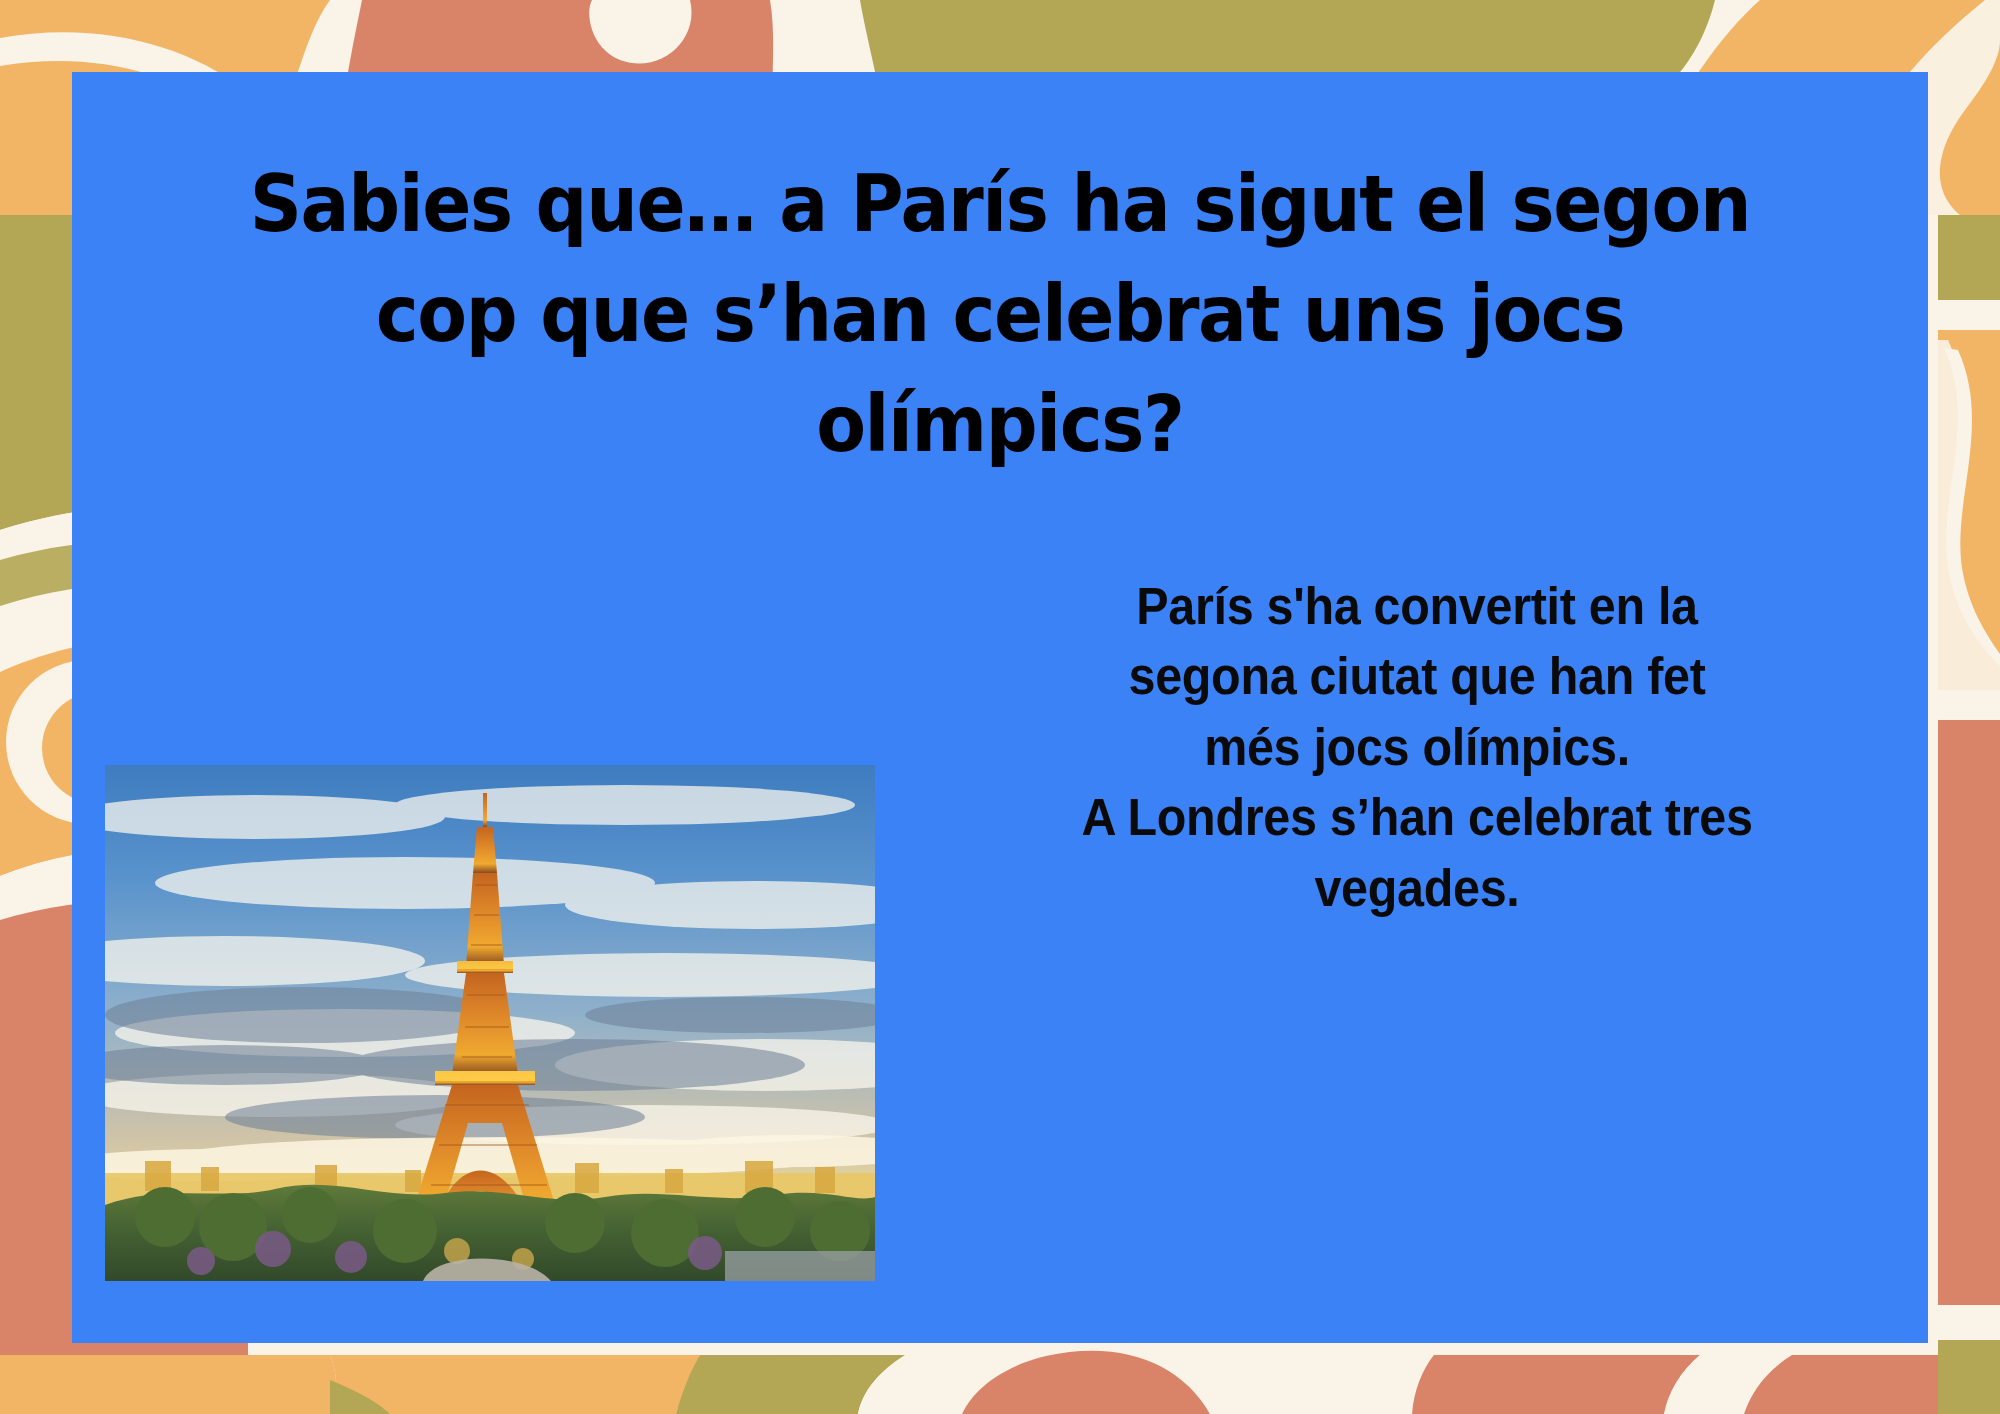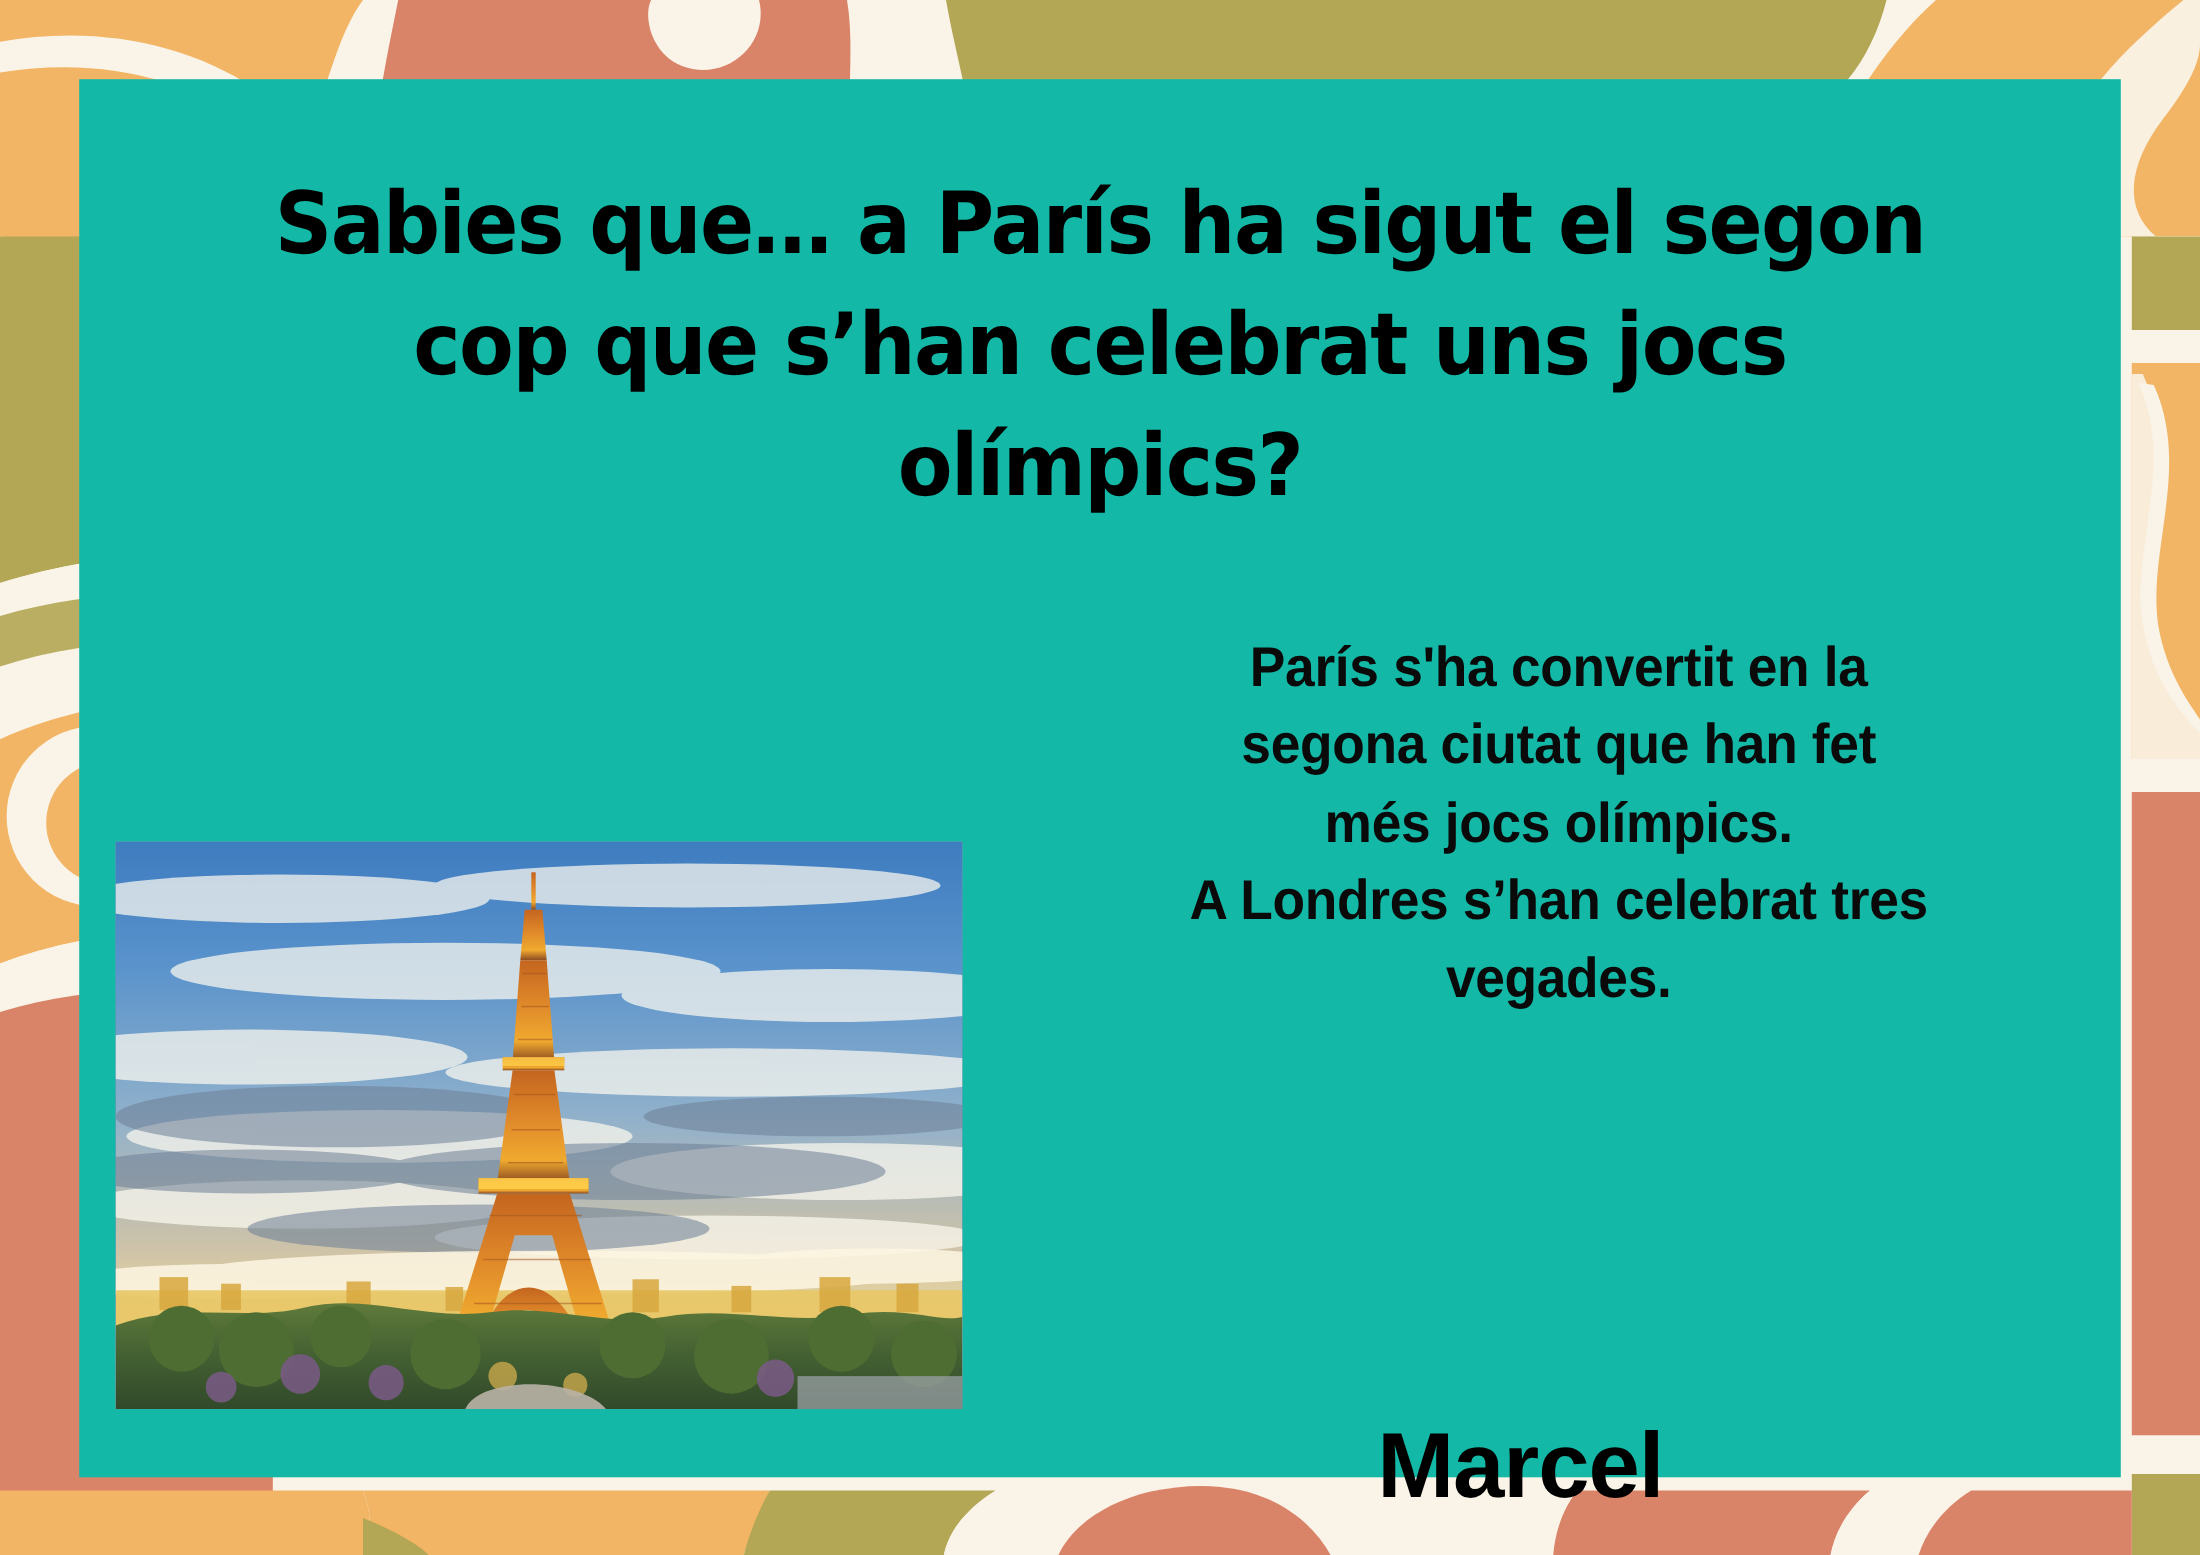--- a/index.html
+++ b/index.html
@@ -8,21 +8,21 @@
        font-family:"Liberation Sans","DejaVu Sans",sans-serif;}
 
   
   #slide{position:relative;width:2000px;height:1414px;overflow:hidden;
          background:#faf3e7;}
 
   #bg-svg{position:absolute;inset:0;width:2000px;height:1414px;display:block;}
 
   
   #card{position:absolute;left:72px;top:72px;width:1856px;height:1271px;
-        background:#14b8a6;overflow:hidden;}
+        background:#3b82f6;overflow:hidden;}
 
   
   #title{position:absolute;left:40px;top:78px;width:1776px;
          text-align:center;color:#000000;
          font-family:"DejaVu Sans","Liberation Sans",sans-serif;
          font-weight:700;font-size:78px;line-height:1.41;
          letter-spacing:-1.5px;
          transform:scaleX(.93);transform-origin:50% 0;}
 
   
@@ -243,15 +243,14 @@
     <div id="body-text">
       <span class="ln">París s'ha convertit en la</span>
       <span class="ln">segona ciutat que han fet</span>
       <span class="ln">més jocs olímpics.</span>
       <span class="ln">A Londres s’han celebrat tres</span>
       <span class="ln">vegades.</span>
     </div>
 
   </div>
 
-  <div id="signature">Marcel</div>
 
 </div>
 
 </body></html>

